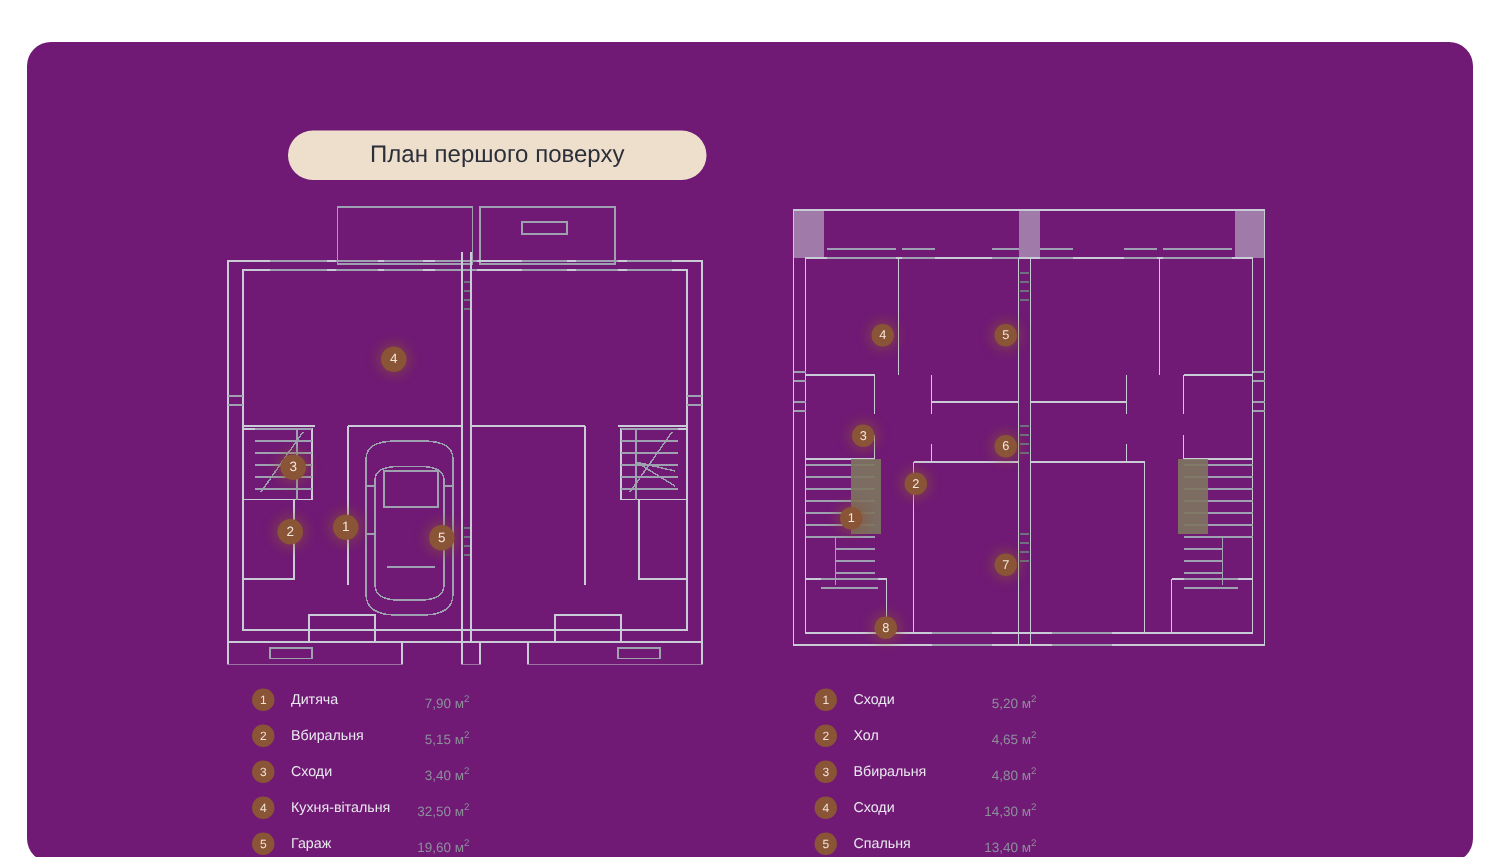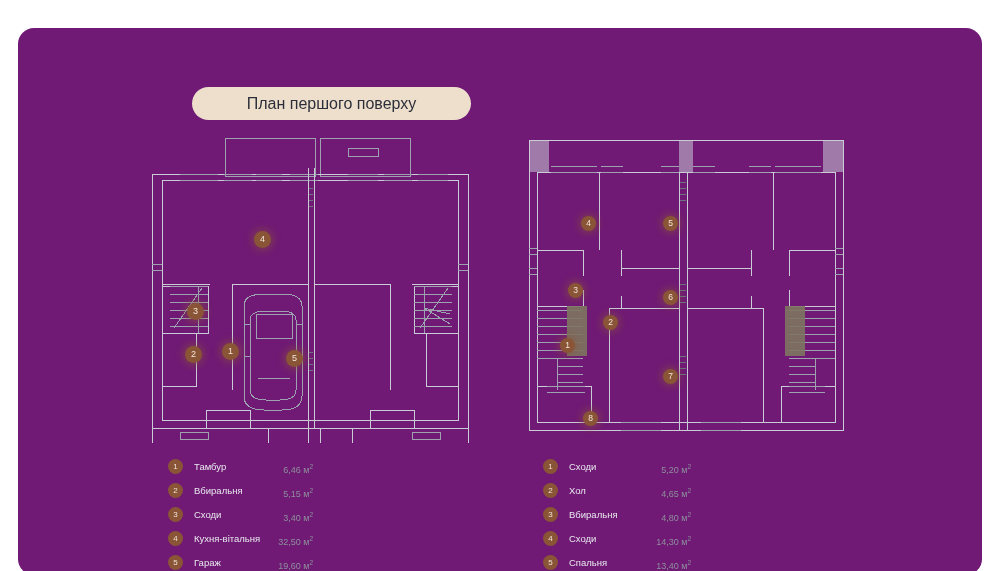--- a/index.html
+++ b/index.html
@@ -304,22 +304,22 @@
   <div class="badge b2" style="left:645px;top:262px">6</div>
   <div class="badge b2" style="left:585px;top:287px">2</div>
   <div class="badge b2" style="left:542px;top:310px">1</div>
   <div class="badge b2" style="left:645px;top:341px">7</div>
   <div class="badge b2" style="left:565px;top:383px">8</div>
 
   <div class="legend" id="legend1">
     <div class="col">
       <div class="lrow">
         <span class="lbadge">1</span>
-        <span class="lname">Тамбур</span>
-        <span class="larea"><span>6,46</span> <span>м</span><sup>2</sup></span>
+        <span class="lname">Дитяча</span>
+        <span class="larea"><span>7,90</span> <span>м</span><sup>2</sup></span>
       </div>
       <div class="lrow">
         <span class="lbadge">2</span>
         <span class="lname">Вбиральня</span>
         <span class="larea"><span>5,15</span> <span>м</span><sup>2</sup></span>
       </div>
       <div class="lrow">
         <span class="lbadge">3</span>
         <span class="lname">Сходи</span>
         <span class="larea"><span>3,40</span> <span>м</span><sup>2</sup></span>

